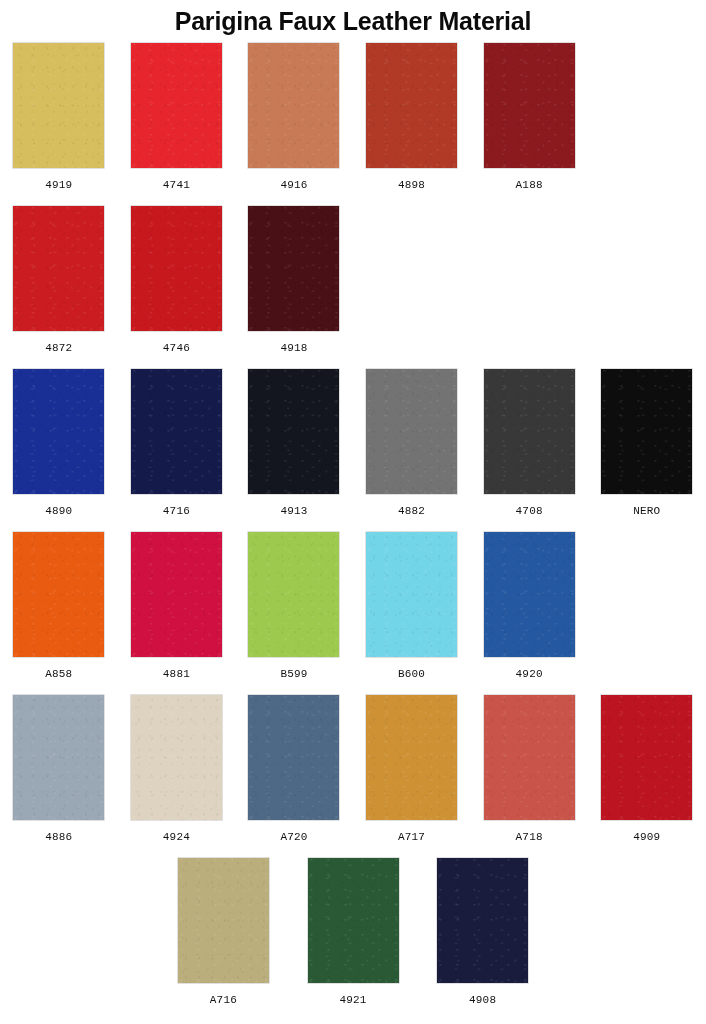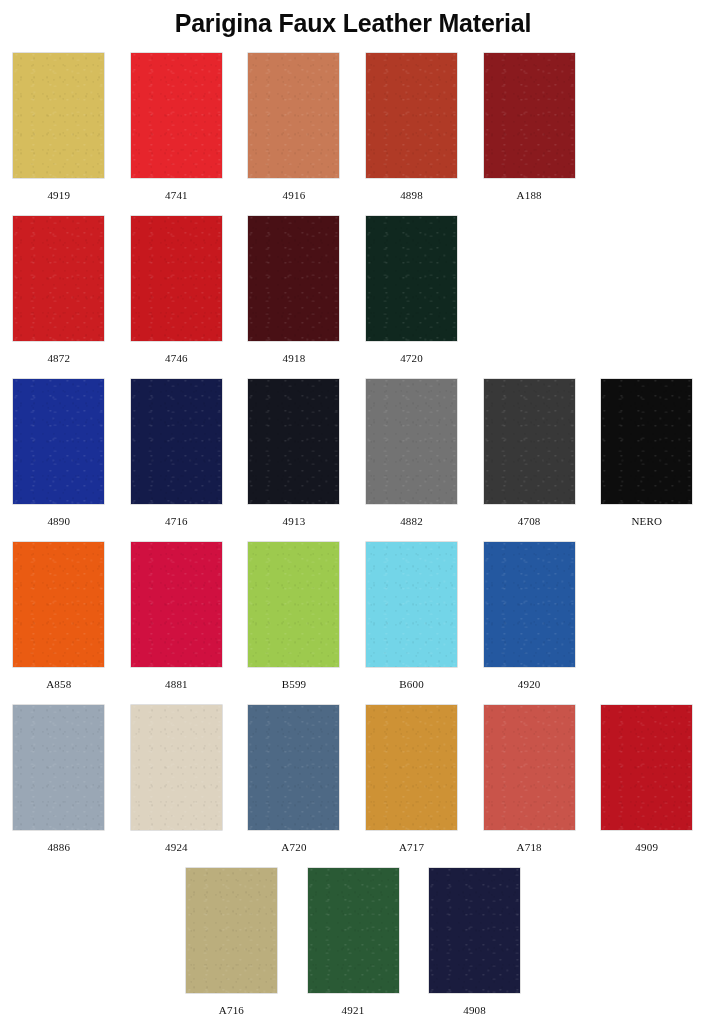--- a/index.html
+++ b/index.html
@@ -9,40 +9,40 @@
     font-family:"Liberation Sans", sans-serif;
     overflow:hidden;
     position:relative;
   }
   #title{
     text-align:center;
     font-size:25px;
     font-weight:bold;
     color:#0b0b0b;
     letter-spacing:-0.2px;
-    margin:8px;
-    padding-top:0;
+    margin:0;
+    padding-top:6px;
     height:32px;
     line-height:30px;
     font-family:"Liberation Sans", sans-serif;
   }
   #grid{
     position:relative;
     width:706px;
     padding-top:5px;
   }
   .row{
     display:flex;
     width:706px;
     height:163px;
     align-items:flex-start;
   }
   .row.last{
     justify-content:center;
-    gap:4px;
+    gap:12px;
   }
   .cell{
     width:117.6px;
     display:flex;
     flex-direction:column;
     align-items:center;
   }
   .swatch{
     width:91px;
     height:125px;
@@ -62,21 +62,21 @@
       radial-gradient(ellipse 3px 3px at 12% 88%, rgba(255,255,255,.5), transparent 60%),
       radial-gradient(ellipse 2px 2px at 72% 92%, rgba(0,0,0,.45), transparent 60%);
     background-size:17px 15px, 13px 19px, 23px 13px, 15px 17px, 19px 21px, 11px 14px;
     pointer-events:none;
   }
   .label{
     margin-top:11px;
     font-size:11px;
     color:#121212;
     text-align:right;
-    font-family:Liberation Serif, serif;
+    font-family:Liberation Mono, monospace;
     letter-spacing:0.2px;
   }
 </style>
 </head>
 <body>
 
 <h1 id="title">Parigina Faux Leather Material</h1>
 
 <div id="grid">
 
@@ -125,26 +125,20 @@
           <span class="grain"></span>
         </div>
       <div class="label">4746</div>
     </div>
     <div class="cell">
       <div class="swatch" style="background-color: rgb(73, 16, 21);">
           <span class="grain"></span>
         </div>
       <div class="label">4918</div>
     </div>
-    <div class="cell">
-      <div class="swatch" style="background-color: rgb(16, 40, 31);">
-          <span class="grain"></span>
-        </div>
-      <div class="label">4720</div>
-    </div>
   </div>
 
   <div class="row">
     <div class="cell">
       <div class="swatch" style="background-color: rgb(26, 47, 150);">
           <span class="grain"></span>
         </div>
       <div class="label">4890</div>
     </div>
     <div class="cell">

